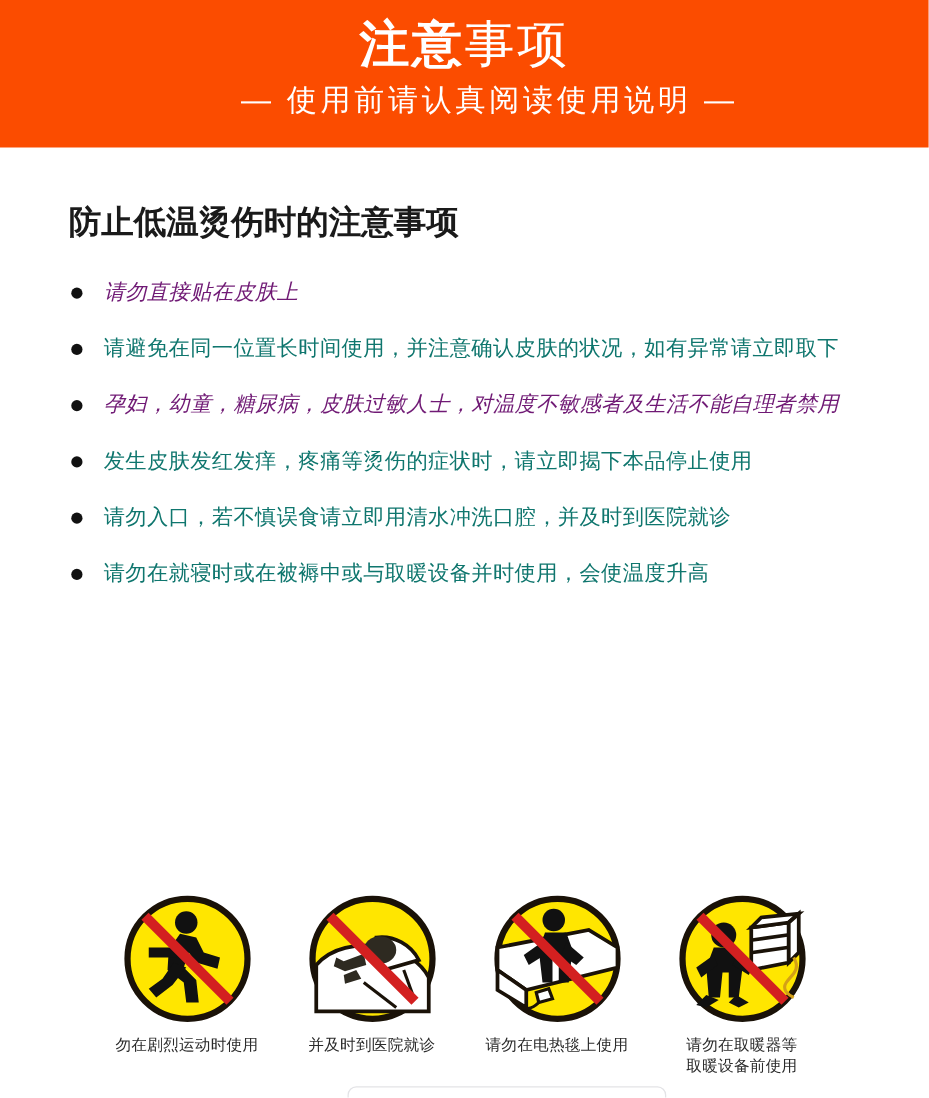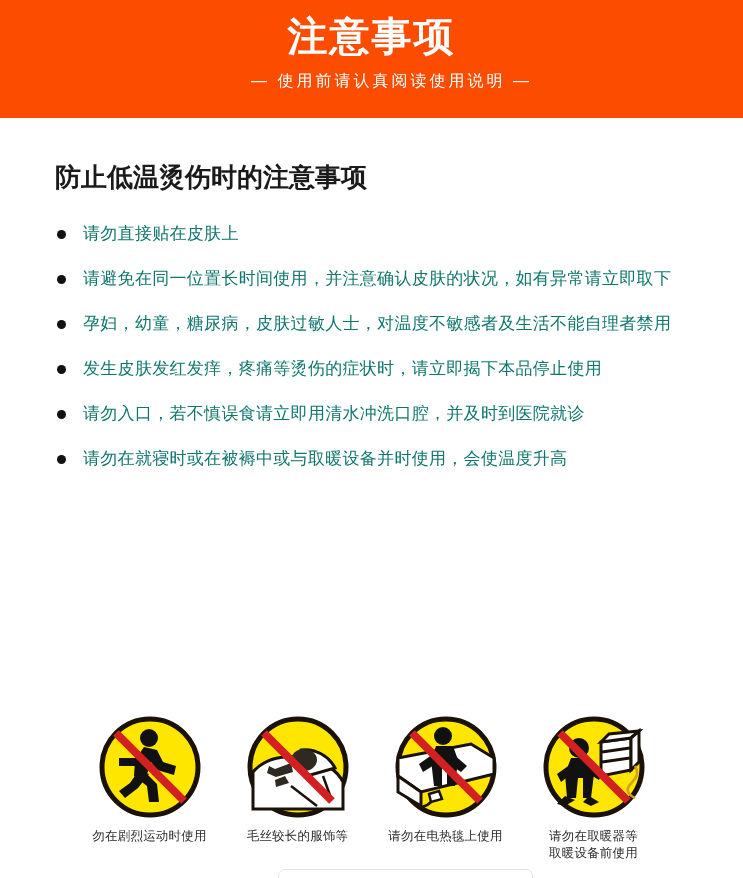--- a/index.html
+++ b/index.html
@@ -31,25 +31,25 @@
     color: #ffffff;
     font-size: 40px;
     line-height: 52px;
     letter-spacing: 2px;
     white-space: nowrap;
   }
   .header-title .t-bold {
     font-weight: 700;
   }
   .header-title .t-light {
-    font-weight: 700;
+    font-weight: 400;
   }
   .header-sub {
     color: #ffffff;
-    font-size: 16px;
+    font-size: 24px;
     line-height: 30px;
     font-weight: 400;
     letter-spacing: 3px;
     white-space: nowrap;
     margin-top: 4px;
     margin-left: 40px;
   }
 
   
   .content {
@@ -83,21 +83,22 @@
     content: "";
     position: absolute;
     left: 0;
     top: 10px;
     width: 9px;
     height: 9px;
     border-radius: 50%;
     background: #111111;
   }
   .bullet-item.red {
-    color: #0f766e;
+    color: #701a75;
+    font-style: italic;
   }
 
   
   .icons-row {
     position: absolute;
     left: 0;
     top: 714px;
     width: 743px;
     display: flex;
     justify-content: center;
@@ -193,21 +194,21 @@
         <g fill="#2e2a21">
           <ellipse cx="59" cy="46" rx="13" ry="11"></ellipse>
           <path d="M46 49 L30 55 L24 52 L22 59 L31 63 L48 58 Z"></path>
           <path d="M40 62 L30 66 L31 73 L44 69 Z"></path>
         </g>
         <path d="M46 72 L72 92" stroke="#1a1208" stroke-width="2.5" fill="none"></path>
         <path d="M78 62 L86 84" stroke="#1a1208" stroke-width="2.5" fill="none"></path>
         <line x1="19" y1="19" x2="87" y2="87" stroke="#d32020" stroke-width="8" stroke-linecap="butt"></line>
       </svg>
     </div>
-    <div class="icon-caption">毛丝较长的服饰等</div>
+    <div class="icon-caption">并及时到医院就诊</div>
   </div>
 
   <div class="icon-cell">
     <div class="icon-art">
       <svg viewBox="0 0 106 106" xmlns="http://www.w3.org/2000/svg">
         <circle cx="53" cy="53" r="48" fill="#ffe600" stroke="#1a1208" stroke-width="5"></circle>
         <path d="M5 44 L78 30 L101 44 L101 60 L28 78 L5 62 Z" fill="#ffffff" stroke="#1a1208" stroke-width="3"></path>
         <path d="M5 62 L28 78 L28 92 L5 78 Z" fill="#ffffff" stroke="#1a1208" stroke-width="3"></path>
         <path d="M36 80 L46 77 L49 85 L38 88 Z" fill="#ffffff" stroke="#1a1208" stroke-width="2.5"></path>
         <path d="M38 88 C32 94 26 94 22 90" stroke="#1a1208" stroke-width="2.5" fill="none"></path>

